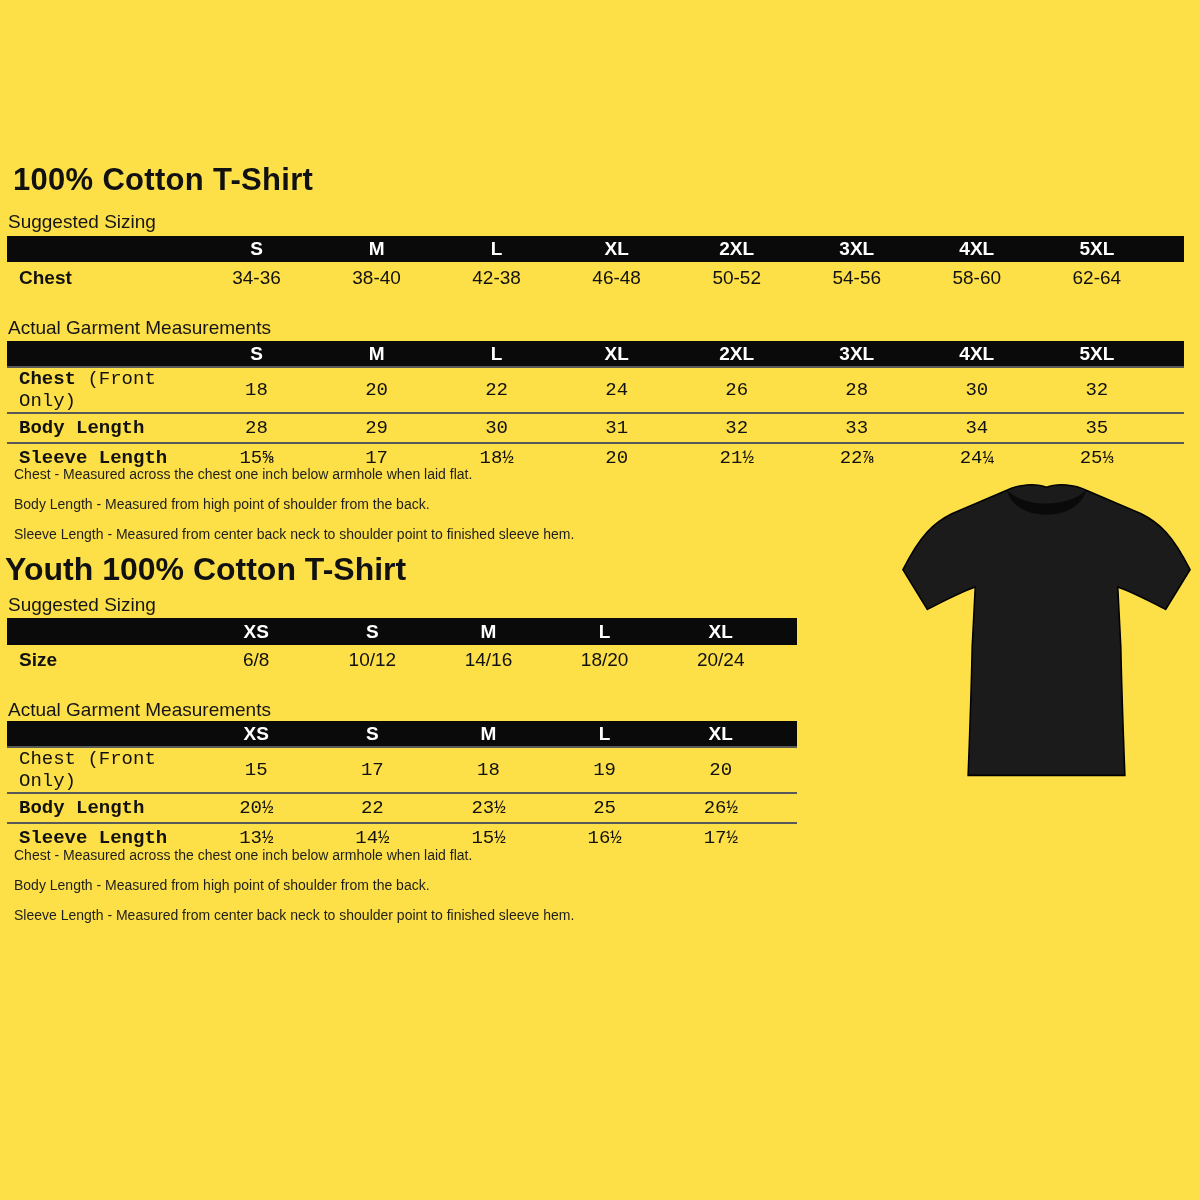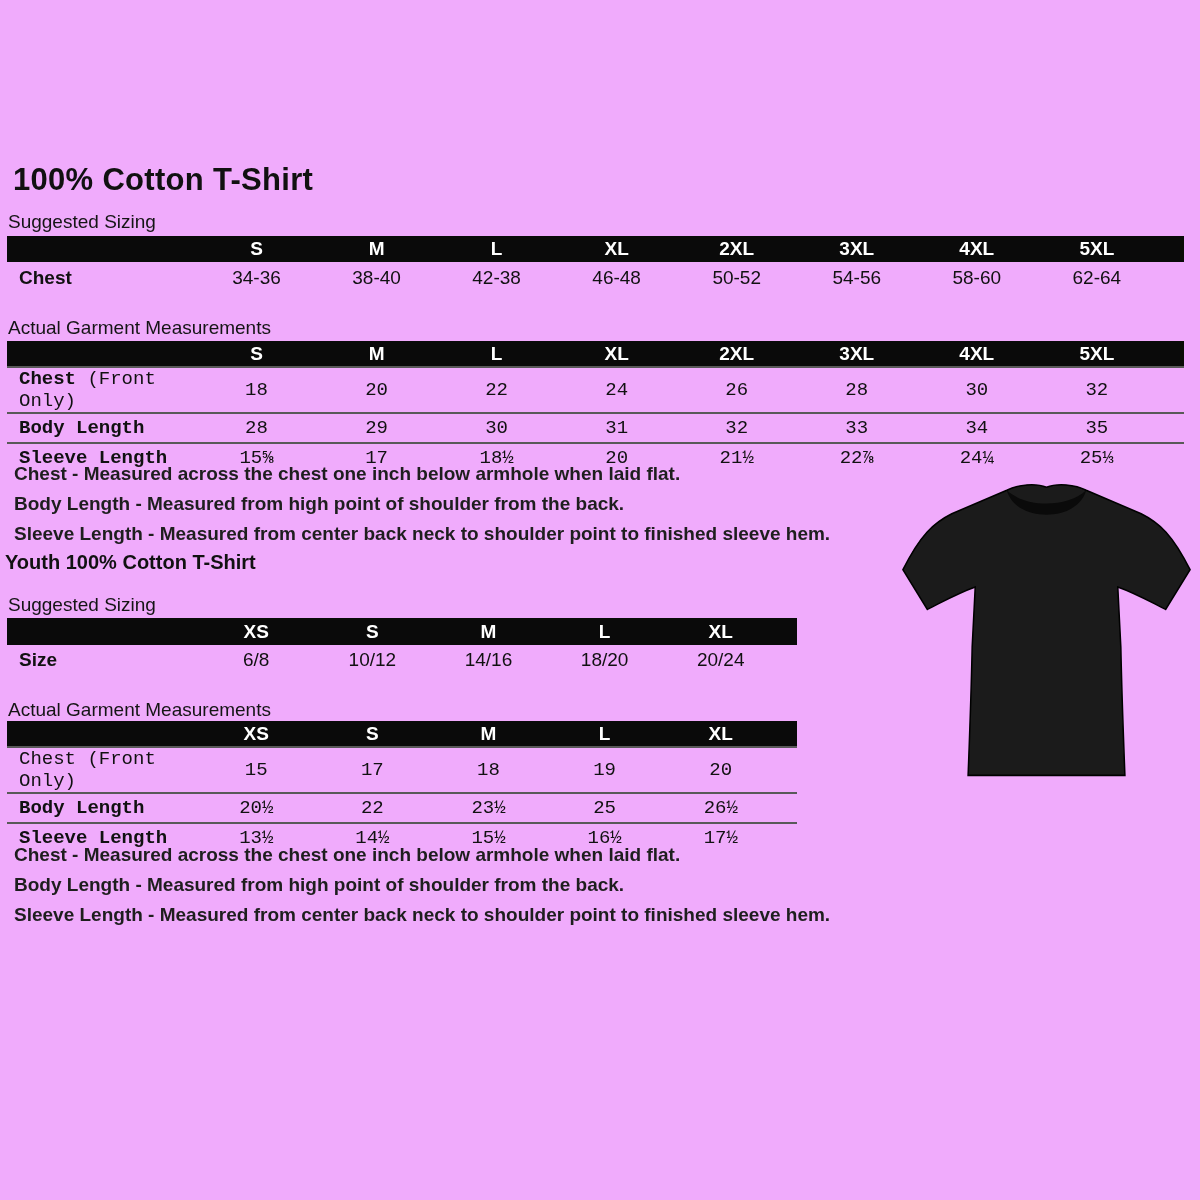--- a/index.html
+++ b/index.html
@@ -1,17 +1,17 @@
 <!DOCTYPE html>
 <html><head>
 <meta charset="utf-8">
 <style>
   html,body{margin:0;padding:0;background:#fff;}
   .canvas{
-    position:relative;width:1200px;height:1200px;background:#f0abfc;
+    position:relative;width:1200px;height:1200px;background:#fde047;
     font-family:"Liberation Sans","DejaVu Sans",sans-serif;color:#000;overflow:hidden;
   }
   .abs{position:absolute;}
   .page-title{left:13px;top:162px;font-size:31px;font-weight:600;letter-spacing:0.3px;color:#111;}
   .banner{
     left:345px;top:166px;width:560px;height:41px;background:#0b0b0b;
     display:flex;align-items:center;justify-content:center;
   }
   .banner span{color:#fff;font-size:30px;font-weight:800;letter-spacing:7px;}
   .section-heading{font-size:19px;color:#151515;}
@@ -25,21 +25,21 @@
   .hdr-adult th{height:25px;}
   .hdr-sugg th{height:26px;}
   .hdr-youth th{height:27px;}
   .row-tall td{height:32px;}
   .row-mid td{height:28px;}
   .row-y td{height:30px;}
   .row-label{text-align:left !important;padding-left:12px !important;font-weight:bold;}
   .row-label.regular{font-weight:normal;}
   .row-label .normal{font-weight:normal;}
   .garment tbody tr td{border-top:2px solid #595959;font-family:Liberation Mono, monospace;}
-  .notes{font-size:19px;color:#1e1e1e;line-height:30px;font-weight:bold;}
+  .notes{font-size:14px;color:#1e1e1e;line-height:30px;}
   .notes div{white-space:nowrap;}
   .tshirt{left:893px;top:474px;width:307px;height:336px;}
 </style>
 </head>
 <body>
 
 <div class="canvas">
 
   <div class="abs page-title">100% Cotton T-Shirt</div>
 
@@ -156,21 +156,21 @@
       </tr>
     </tbody>
   </table>
 
   <div class="abs notes" style="left:14px;top:459px;">
     <div>Chest - Measured across the chest one inch below armhole when laid flat.</div>
     <div>Body Length - Measured from high point of shoulder from the back.</div>
     <div>Sleeve Length - Measured from center back neck to shoulder point to finished sleeve hem.</div>
   </div>
 
-  <div class="abs" style="left:5px;top:551px;font-size:20px;font-weight:700;color:#111;">Youth 100% Cotton T-Shirt</div>
+  <div class="abs" style="left:5px;top:551px;font-size:32px;font-weight:700;color:#111;">Youth 100% Cotton T-Shirt</div>
 
   <div class="abs section-heading" style="left:8px;top:594px;">Suggested Sizing</div>
 
   <table class="sz-table" style="left:7px;top:618px;width:790px;">
     <colgroup>
       <col style="width:24.2%">
         <col style="width:14.7%">
         <col style="width:14.7%">
         <col style="width:14.7%">
         <col style="width:14.7%">

